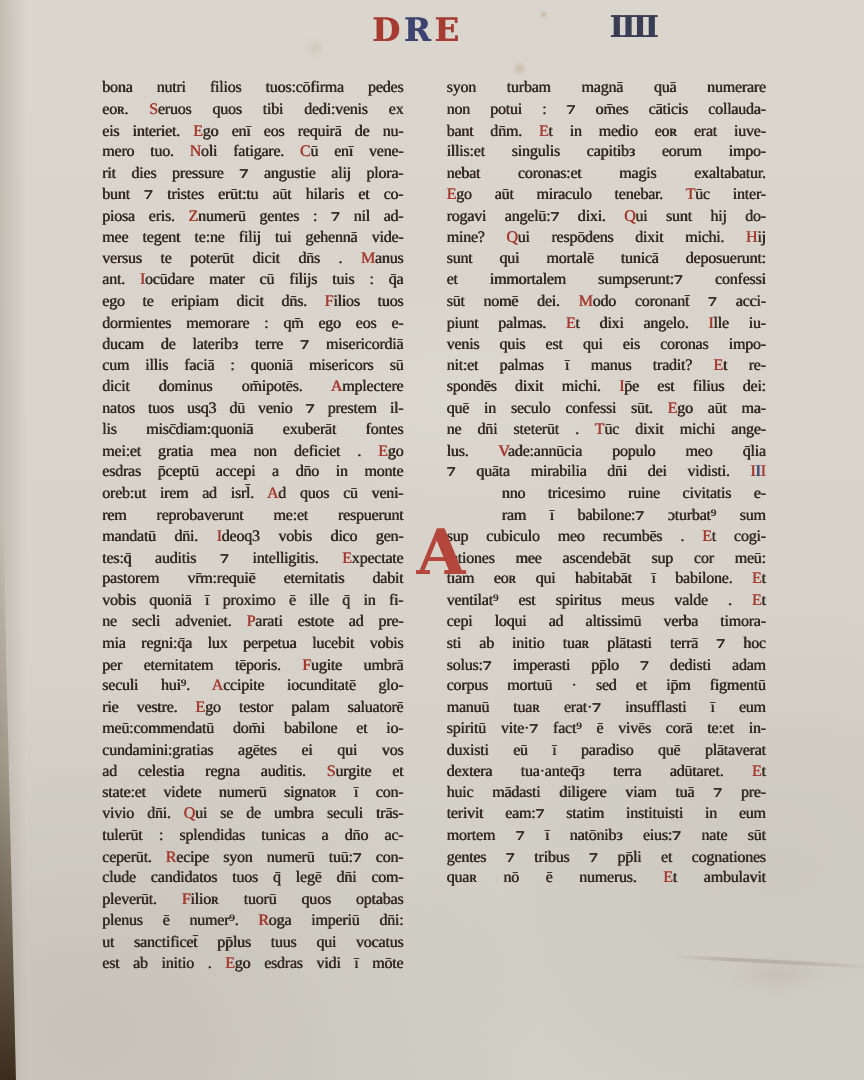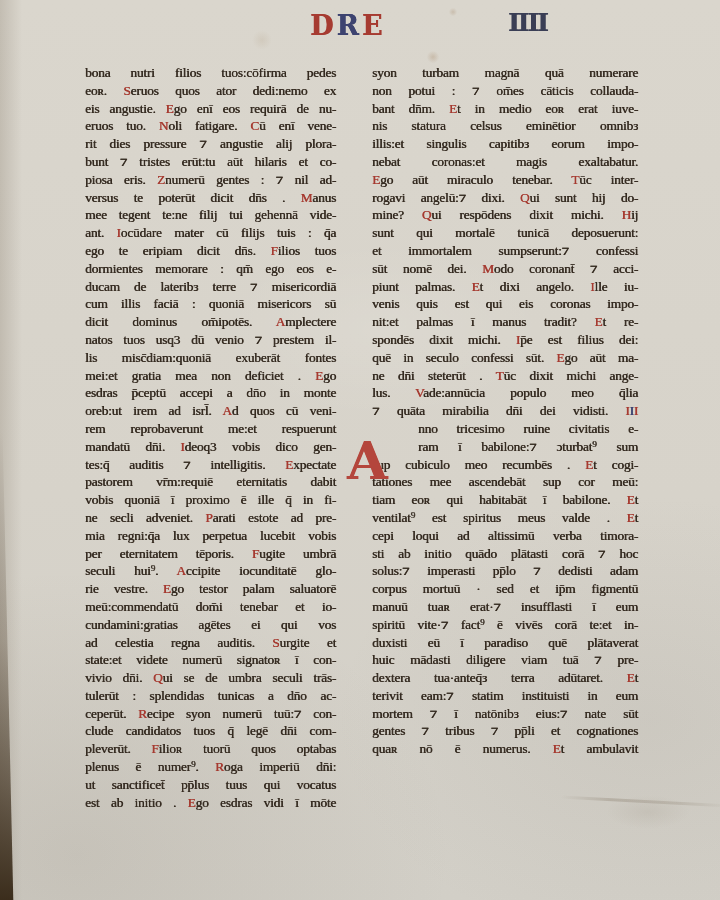--- a/index.html
+++ b/index.html
@@ -92,28 +92,28 @@
 <div class="page">
   <div class="edge-left-soft"></div>
   <div class="edge-left"></div>
   <div class="crease"></div>
 
   <div class="runner" id="runner"><span class="r">D</span><span class="b">R</span><span class="r">E</span></div>
   <div class="folio">IIII</div>
 
   <div class="col" id="col-left">
       <div class="line"><span>bona nutri filios tuos:cōfirma pedes</span></div>
-      <div class="line"><span>eoʀ. </span><span class="r">S</span><span>eruos quos ator dedi:nemo ex</span></div>
-      <div class="line"><span>eis angustie. </span><span class="r">E</span><span>go enī eos requirā de nu-</span></div>
-      <div class="line"><span>eruos tuo. </span><span class="r">N</span><span>oli fatigare. </span><span class="r">C</span><span>ū enī vene-</span></div>
+      <div class="line"><span>eoʀ. </span><span class="r">S</span><span>eruos quos tibi dedi:venis ex</span></div>
+      <div class="line"><span>eis interiet. </span><span class="r">E</span><span>go enī eos requirā de nu-</span></div>
+      <div class="line"><span>mero tuo. </span><span class="r">N</span><span>oli fatigare. </span><span class="r">C</span><span>ū enī vene-</span></div>
       <div class="line"><span>rit dies pressure ⁊ angustie alij plora-</span></div>
       <div class="line"><span>bunt ⁊ tristes erūt:tu aūt hilaris et co-</span></div>
       <div class="line"><span>piosa eris. </span><span class="r">Z</span><span>numerū gentes : ⁊ nil ad-</span></div>
+      <div class="line"><span>mee tegent te:ne filij tui gehennā vide-</span></div>
       <div class="line"><span>versus te poterūt dicit dn̄s . </span><span class="r">M</span><span>anus</span></div>
-      <div class="line"><span>mee tegent te:ne filij tui gehennā vide-</span></div>
       <div class="line"><span>ant. </span><span class="r">I</span><span>ocūdare mater cū filijs tuis : q̄a</span></div>
       <div class="line"><span>ego te eripiam dicit dn̄s. </span><span class="r">F</span><span>ilios tuos</span></div>
       <div class="line"><span>dormientes memorare : qm̄ ego eos e-</span></div>
       <div class="line"><span>ducam de lateribз terre ⁊ misericordiā</span></div>
       <div class="line"><span>cum illis faciā : quoniā misericors sū</span></div>
       <div class="line"><span>dicit dominus om̄ipotēs. </span><span class="r">A</span><span>mplectere</span></div>
       <div class="line"><span>natos tuos usq3 dū venio ⁊ prestem il-</span></div>
       <div class="line"><span>lis misc̄diam:quoniā exuberāt fontes</span></div>
       <div class="line"><span>mei:et gratia mea non deficiet . </span><span class="r">E</span><span>go</span></div>
       <div class="line"><span>esdras p̄ceptū accepi a dn̄o in monte</span></div>
@@ -121,38 +121,37 @@
       <div class="line"><span>rem reprobaverunt me:et respuerunt</span></div>
       <div class="line"><span>mandatū dn̄i. </span><span class="r">I</span><span>deoq3 vobis dico gen-</span></div>
       <div class="line"><span>tes:q̄ auditis ⁊ intelligitis. </span><span class="r">E</span><span>xpectate</span></div>
       <div class="line"><span>pastorem vr̄m:requiē eternitatis dabit</span></div>
       <div class="line"><span>vobis quoniā ī proximo ē ille q̄ in fi-</span></div>
       <div class="line"><span>ne secli adveniet. </span><span class="r">P</span><span>arati estote ad pre-</span></div>
       <div class="line"><span>mia regni:q̄a lux perpetua lucebit vobis</span></div>
       <div class="line"><span>per eternitatem tēporis. </span><span class="r">F</span><span>ugite umbrā</span></div>
       <div class="line"><span>seculi hui⁹. </span><span class="r">A</span><span>ccipite iocunditatē glo-</span></div>
       <div class="line"><span>rie vestre. </span><span class="r">E</span><span>go testor palam saluatorē</span></div>
-      <div class="line"><span>meū:commendatū dom̄i tenebar et io-</span></div>
+      <div class="line"><span>meū:commendatū dom̄i babilone et io-</span></div>
       <div class="line"><span>cundamini:gratias agētes ei qui vos</span></div>
       <div class="line"><span>ad celestia regna auditis. </span><span class="r">S</span><span>urgite et</span></div>
       <div class="line"><span>state:et videte numerū signatoʀ ī con-</span></div>
       <div class="line"><span>vivio dn̄i. </span><span class="r">Q</span><span>ui se de umbra seculi trās-</span></div>
       <div class="line"><span>tulerūt : splendidas tunicas a dn̄o ac-</span></div>
       <div class="line"><span>ceperūt. </span><span class="r">R</span><span>ecipe syon numerū tuū:⁊ con-</span></div>
       <div class="line"><span>clude candidatos tuos q̄ legē dn̄i com-</span></div>
       <div class="line"><span>pleverūt. </span><span class="r">F</span><span>ilioʀ tuorū quos optabas</span></div>
       <div class="line"><span>plenus ē numer⁹. </span><span class="r">R</span><span>oga imperiū dn̄i:</span></div>
       <div class="line"><span>ut sanctificet̄ pp̄lus tuus qui vocatus</span></div>
       <div class="line"><span>est ab initio . </span><span class="r">E</span><span>go esdras vidi ī mōte</span></div>
     </div>
   <div class="col" id="col-right">
       <div class="line"><span>syon turbam magnā quā numerare</span></div>
       <div class="line"><span>non potui : ⁊ om̄es cāticis collauda-</span></div>
       <div class="line"><span>bant dn̄m. </span><span class="r">E</span><span>t in medio eoʀ erat iuve-</span></div>
-      <div class="line"><span>nis statura celsus eminētior omnibз</span></div>
       <div class="line"><span>illis:et singulis capitibз eorum impo-</span></div>
       <div class="line"><span>nebat coronas:et magis exaltabatur.</span></div>
       <div class="line"><span class="r">E</span><span>go aūt miraculo tenebar. </span><span class="r">T</span><span>ūc inter-</span></div>
       <div class="line"><span>rogavi angelū:⁊ dixi. </span><span class="r">Q</span><span>ui sunt hij do-</span></div>
       <div class="line"><span>mine? </span><span class="r">Q</span><span>ui respōdens dixit michi. </span><span class="r">H</span><span>ij</span></div>
       <div class="line"><span>sunt qui mortalē tunicā deposuerunt:</span></div>
       <div class="line"><span>et immortalem sumpserunt:⁊ confessi</span></div>
       <div class="line"><span>sūt nomē dei. </span><span class="r">M</span><span>odo coronant̄ ⁊ acci-</span></div>
       <div class="line"><span>piunt palmas. </span><span class="r">E</span><span>t dixi angelo. </span><span class="r">I</span><span>lle iu-</span></div>
       <div class="line"><span>venis quis est qui eis coronas impo-</span></div>
@@ -162,28 +161,28 @@
       <div class="line"><span>ne dn̄i steterūt . </span><span class="r">T</span><span>ūc dixit michi ange-</span></div>
       <div class="line"><span>lus. </span><span class="r">V</span><span>ade:annūcia populo meo q̄lia</span></div>
       <div class="line"><span>⁊ quāta mirabilia dn̄i dei vidisti. </span><span class="r">I</span><span class="b">I</span><span class="r">I</span></div>
       <div class="line indent"><span>nno tricesimo ruine civitatis e-</span></div>
       <div class="line indent"><span>ram ī babilone:⁊ ɔturbat⁹ sum</span></div>
       <div class="line"><span>sup cubiculo meo recumbēs . </span><span class="r">E</span><span>t cogi-</span></div>
       <div class="line"><span>tationes mee ascendebāt sup cor meū:</span></div>
       <div class="line"><span>tiam eoʀ qui habitabāt ī babilone. </span><span class="r">E</span><span>t</span></div>
       <div class="line"><span>ventilat⁹ est spiritus meus valde . </span><span class="r">E</span><span>t</span></div>
       <div class="line"><span>cepi loqui ad altissimū verba timora-</span></div>
-      <div class="line"><span>sti ab initio quādo plātasti corā ⁊ hoc</span></div>
+      <div class="line"><span>sti ab initio tuaʀ plātasti terrā ⁊ hoc</span></div>
       <div class="line"><span>solus:⁊ imperasti pp̄lo ⁊ dedisti adam</span></div>
       <div class="line"><span>corpus mortuū · sed et ip̄m figmentū</span></div>
       <div class="line"><span>manuū tuaʀ erat·⁊ insufflasti ī eum</span></div>
       <div class="line"><span>spiritū vite·⁊ fact⁹ ē vivēs corā te:et in-</span></div>
       <div class="line"><span>duxisti eū ī paradiso quē plātaverat</span></div>
+      <div class="line"><span>dextera tua·anteq̄з terra adūtaret. </span><span class="r">E</span><span>t</span></div>
       <div class="line"><span>huic mādasti diligere viam tuā ⁊ pre-</span></div>
-      <div class="line"><span>dextera tua·anteq̄з terra adūtaret. </span><span class="r">E</span><span>t</span></div>
       <div class="line"><span>terivit eam:⁊ statim instituisti in eum</span></div>
       <div class="line"><span>mortem ⁊ ī natōnibз eius:⁊ nate sūt</span></div>
       <div class="line"><span>gentes ⁊ tribus ⁊ pp̄li et cognationes</span></div>
       <div class="line"><span>quaʀ nō ē numerus. </span><span class="r">E</span><span>t ambulavit</span></div>
     </div>
 
   <div class="dropcap" id="dropcap" style="top: 434.8px;">A</div>
 </div>
 
 </body></html>

